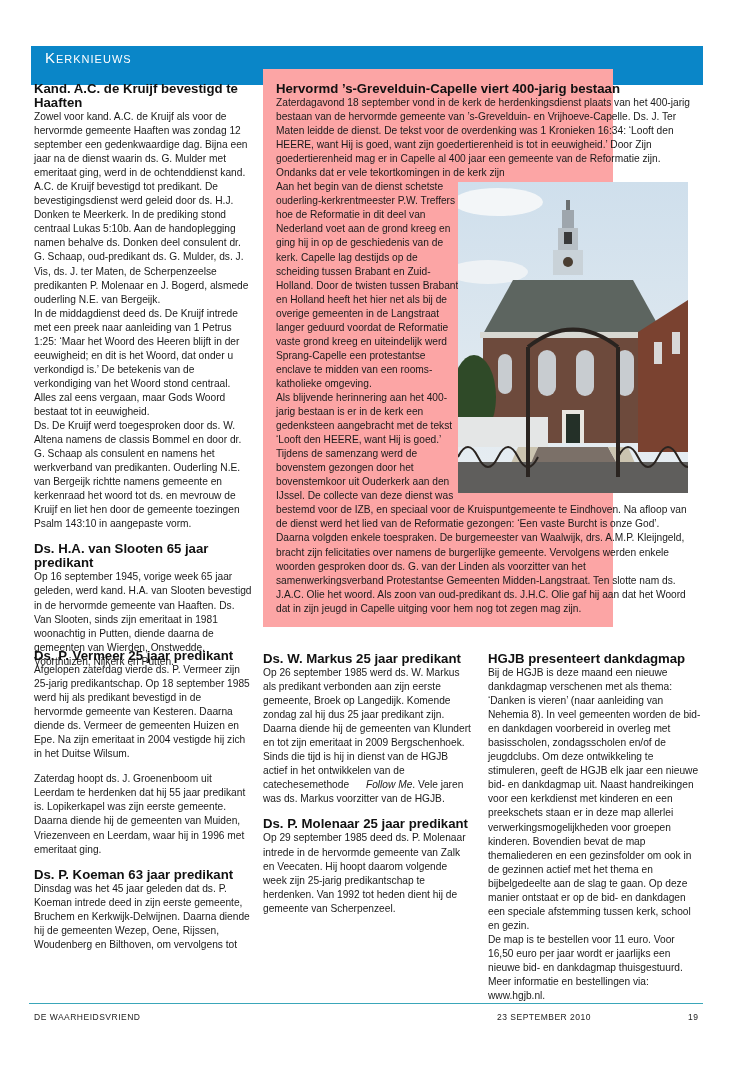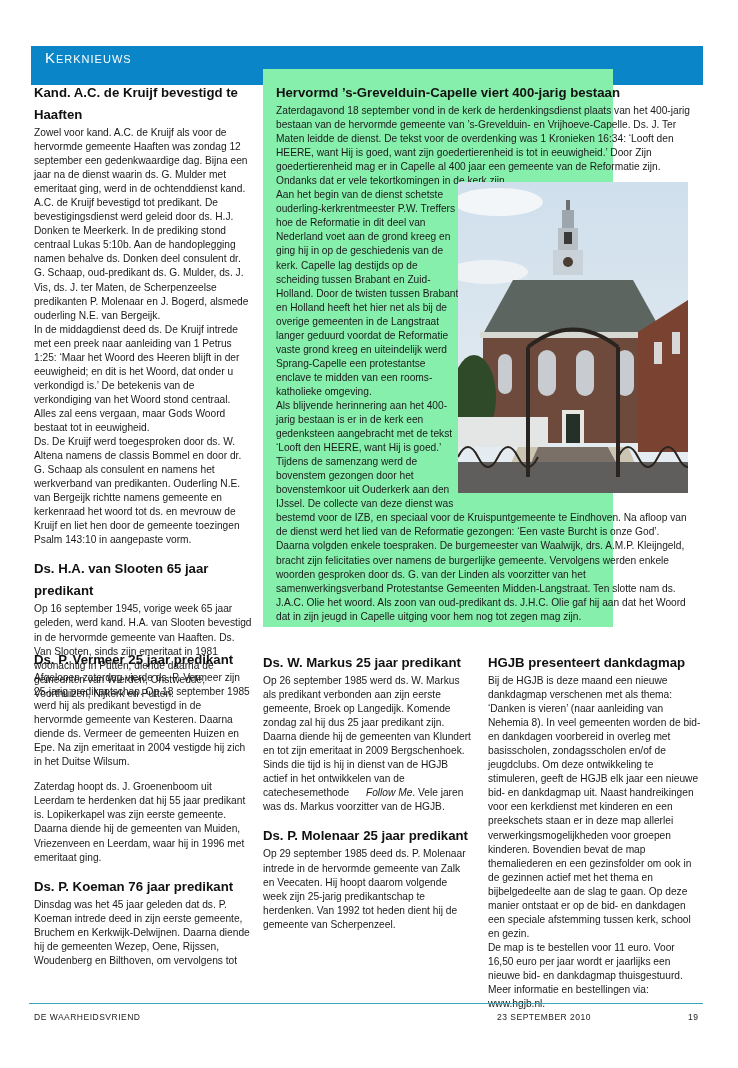--- a/index.html
+++ b/index.html
@@ -5,25 +5,25 @@
   html, body { margin: 0; padding: 0; background: #ffffff; }
   body { width: 738px; height: 1068px; position: relative; overflow: hidden;
          font-family: "Liberation Sans", sans-serif; color: #1a1a1a; }
   .banner { position: absolute; left: 31px; top: 46px; width: 672px; height: 39px;
             background: #0a86c8; }
   .banner-title { position: absolute; left: 14px; top: 3px; color: #ffffff;
                   font-size: 15px; letter-spacing: 1px; font-variant: small-caps;
                   font-family: "Liberation Sans", sans-serif; }
   .col { position: absolute; font-size: 10.2px; line-height: 14.05px; }
   .col p { margin: 0; }
-  h2 { margin: 0; font-size: 13.2px; line-height: 22px; font-weight: bold; color: #111; }
+  h2 { margin: 0; font-size: 13.2px; line-height: 14px; font-weight: bold; color: #111; }
   .art { margin-bottom: 11px; }
   .left-col { left: 34px; top: 82px; width: 218px; }
   .box { position: absolute; left: 263px; top: 69px; width: 350px; height: 558px;
-         background: #86efac; }
+         background: #fca5a5; }
   .box-inner { position: absolute; left: 13px; top: 13px; width: 418px;
                font-size: 10.2px; line-height: 14.05px; }
   .box-inner p { margin: 0; }
   .narrow { width: 185px; }
   .photo { position: absolute; left: 195px; top: 113px; width: 230px; height: 311px;
            overflow: hidden; }
   .lower-left { left: 34px; top: 649px; width: 218px; }
   .lower-mid { left: 263px; top: 652px; width: 210px; }
   .lower-right { left: 488px; top: 652px; width: 214px; }
   .footer-line { position: absolute; left: 29px; top: 1003px; width: 674px; height: 1px;
@@ -115,21 +115,21 @@
 
 <div class="col lower-left">
   <div class="art">
     <h2>Ds. P. Vermeer 25 jaar predikant</h2>
     <p>Afgelopen zaterdag vierde ds. P. Vermeer zijn 25-jarig predikantschap. Op 18 september 1985 werd hij als predikant bevestigd in de hervormde gemeente van Kesteren. Daarna diende ds. Vermeer de gemeenten Huizen en Epe. Na zijn emeritaat in 2004 vestigde hij zich in het Duitse Wilsum.</p>
   </div>
   <div class="art">
     <p>Zaterdag hoopt ds. J. Groenenboom uit Leerdam te herdenken dat hij 55 jaar predikant is. Lopikerkapel was zijn eerste gemeente. Daarna diende hij de gemeenten van Muiden, Vriezenveen en Leerdam, waar hij in 1996 met emeritaat ging.</p>
   </div>
   <div class="art">
-    <h2>Ds. P. Koeman 76 jaar predikant</h2>
+    <h2>Ds. P. Koeman 63 jaar predikant</h2>
     <p>Dinsdag was het 45 jaar geleden dat ds. P. Koeman intrede deed in zijn eerste gemeente, Bruchem en Kerkwijk-Delwijnen. Daarna diende hij de gemeenten Wezep, Oene, Rijssen, Woudenberg en Bilthoven, om vervolgens tot</p>
   </div>
 </div>
 
 <div class="col lower-mid">
   <div class="art">
     <h2>Ds. W. Markus 25 jaar predikant</h2>
     <p><span>Op 26 september 1985 werd ds. W. Markus als predikant verbonden aan zijn eerste gemeente, Broek op Langedijk. Komende zondag zal hij dus 25 jaar predikant zijn. Daarna diende hij de gemeenten van Klundert en tot zijn emeritaat in 2009 Bergschenhoek. Sinds die tijd is hij in dienst van de HGJB actief in het ontwikkelen van de catechesemethode </span><em>Follow Me</em><span>. Vele jaren was ds. Markus voorzitter van de HGJB.</span></p>
   </div>
   <div class="art">

